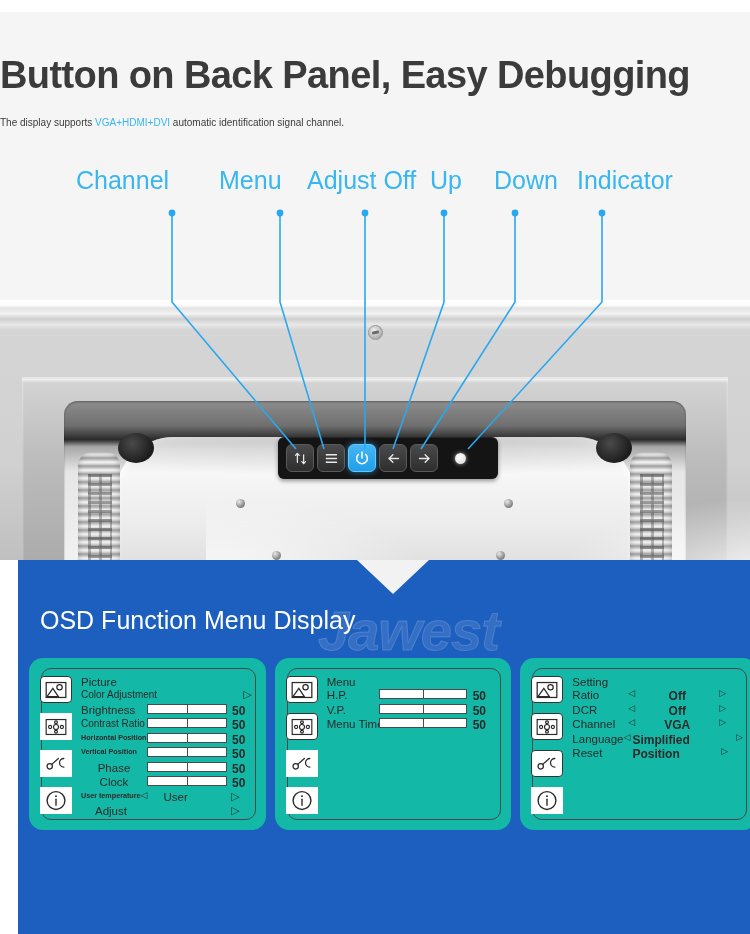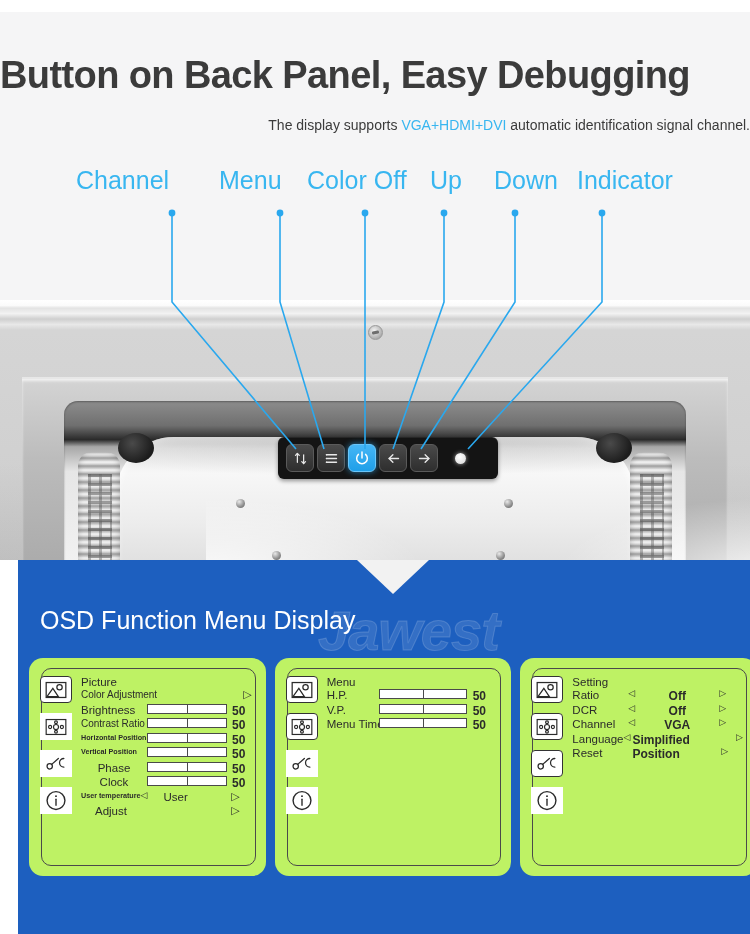--- a/index.html
+++ b/index.html
@@ -19,21 +19,21 @@
   }
   .hero-title {
     position: absolute; left: 0; top: 42px; width: 750px;
     text-align: left;
     font-size: 38px; font-weight: bold; color: #3b3b3b;
     letter-spacing: -0.6px;
     white-space: nowrap;
   }
   .hero-sub {
     position: absolute; left: 0; top: 105px; width: 750px;
-    text-align: right; font-size: 14px; color: #3b3b3b;
+    text-align: left; font-size: 10px; color: #3b3b3b;
     white-space: nowrap;
   }
   .hero-sub .accent { color: #38b6f0; }
 
   
   .callout-label {
     position: absolute; top: 156px;
     font-size: 25px; color: #38b6f0;
     white-space: nowrap; line-height: 1;
   }
@@ -173,22 +173,22 @@
     user-select: none;
   }
   .osd-heading {
     position: absolute; left: 22px; top: 46px;
     font-size: 25px; color: #ffffff; white-space: nowrap;
   }
 
   
   .panels { position: absolute; left: 0; top: 98px; width: 750px; display: flex; gap: 9px; padding: 0 11px; }
   .panel {
-    width: 239px; height: 218px;
-    background: #bef264; border-radius: 14px;
+    width: 239px; height: 172px;
+    background: #14b8a6; border-radius: 14px;
     position: relative; overflow: hidden;
   }
   .panel-box {
     position: absolute; left: 12px; top: 10px; right: 10px; bottom: 10px;
     border: 1.4px solid #4a4a4a; border-radius: 10px;
   }
   .icon-col {
     position: absolute; left: 8px; top: 18px; width: 38px;
     display: flex; flex-direction: column; align-items: center; gap: 10px;
     z-index: 3;
@@ -230,21 +230,21 @@
   <div class="hero">
 
     <div class="hero-title">Button on Back Panel, Easy Debugging</div>
 
     <div class="hero-sub">
       <span>The display supports </span><span class="accent">VGA+HDMI+DVI</span><span> automatic identification signal channel.</span>
     </div>
 
     <div class="callout-label" style="left:76px">Channel</div>
     <div class="callout-label" style="left:219px">Menu</div>
-    <div class="callout-label" style="left:307px">Color Off</div>
+    <div class="callout-label" style="left:307px">Adjust Off</div>
     <div class="callout-label" style="left:430px">Up</div>
     <div class="callout-label" style="left:494px">Down</div>
     <div class="callout-label" style="left:577px">Indicator</div>
 
     <div class="monitor-wall">
       <div class="wall-shade"></div>
     </div>
     <div class="screw"></div>
 
     <div class="bezel">

